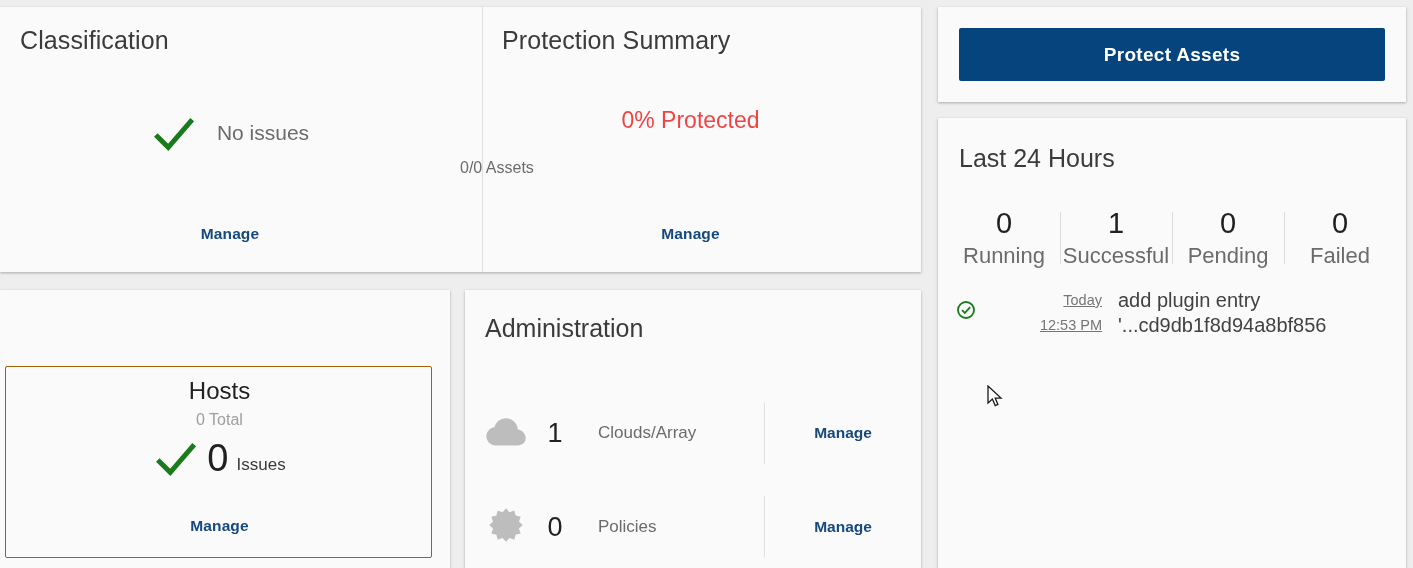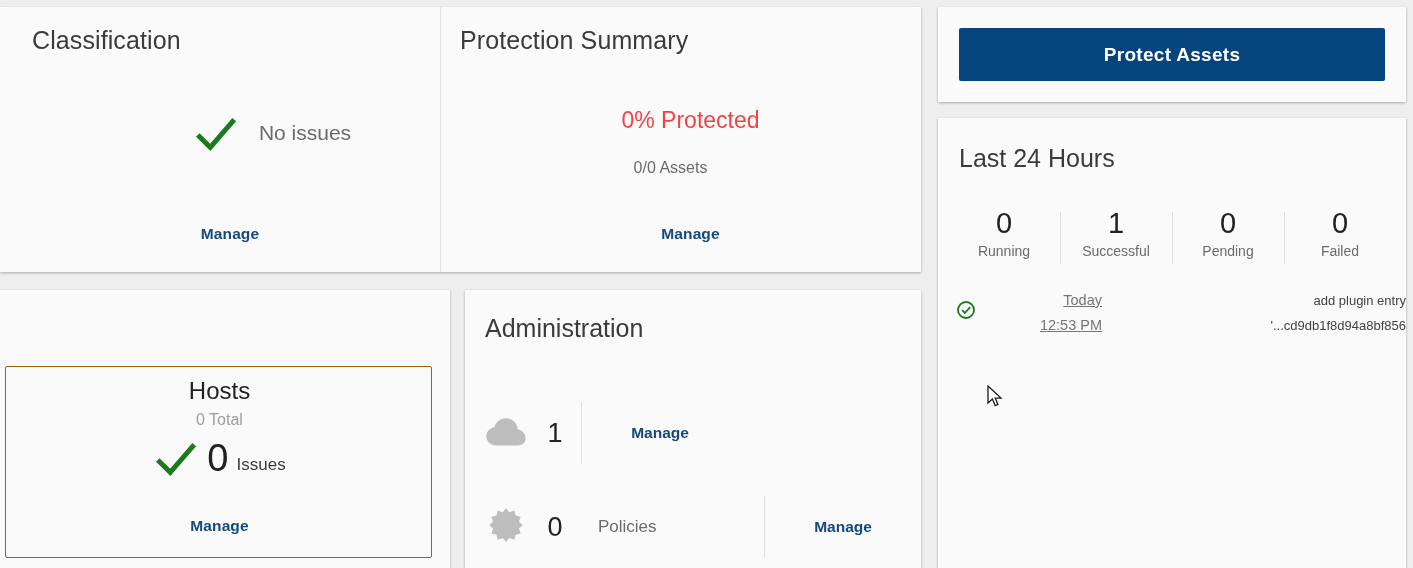--- a/index.html
+++ b/index.html
@@ -29,22 +29,22 @@
     top: 7px;
     width: 921px;
     height: 265px;
   }
   .split-half {
     position: absolute;
     top: 0;
     height: 100%;
     box-sizing: border-box;
   }
-  #classification-pane { left: 12px;  width: 460px; }
-  #protection-pane     { left: 440px; width: 407px; border-left: 1px solid #e0e0e0; }
+  #classification-pane { left: 0px;  width: 460px; }
+  #protection-pane     { left: 482px; width: 407px; border-left: 1px solid #e0e0e0; }
 
   .pane-title {
     position: absolute;
     left: 20px;
     top: 19px;
     font-size: 25px;
     font-weight: 400;
     color: #3b3b3b;
     letter-spacing: 0.1px;
     white-space: nowrap;
@@ -64,21 +64,20 @@
   
   #classification-status {
     position: absolute;
     left: 0;
     top: 103px;
     width: 460px;
     display: flex;
     align-items: center;
     justify-content: center;
     gap: 20px;
-    padding-left: 42px;
   }
   .big-check {
     width: 46px;
     height: 46px;
     flex: none;
     display: block;
   }
   #no-issues-text {
     font-size: 21px;
     color: #6b6b6b;
@@ -93,24 +92,23 @@
     left: 460px;
     width: 461px;
     top: 100px;
     text-align: center;
     font-size: 23px;
     color: #ef4444;
     white-space: nowrap;
   }
   #protection-assets {
     position: absolute;
-    left: 440px;
+    left: 460px;
     width: 461px;
     top: 152px;
-    text-align: center;
     font-size: 16px;
     color: #6b6b6b;
     white-space: nowrap;
   }
   #protection-manage { left: 460px; width: 461px; text-align: center; top: 218px; }
 
   
   #hosts-card {
     left: 0px;
     top: 290px;
@@ -293,21 +291,21 @@
     height: 52px;
     background: #dddddd;
   }
   .stat-value {
     font-size: 29px;
     color: #212121;
     line-height: 1.1;
     font-weight: 400;
   }
   .stat-label {
-    font-size: 14px;
+    font-size: 22px;
     color: #6b6b6b;
     margin-top: 3px;
   }
 
   
   #activity-list {
     position: absolute;
     left: 0;
     top: 164px;
     width: 468px;
@@ -329,26 +327,25 @@
     width: 100px;
     margin-left: 26px;
     flex: none;
     text-align: right;
     font-size: 14.5px;
     color: #757575;
     line-height: 25px;
     text-decoration: underline;
   }
   .activity-desc {
-    margin-left: 24px;
+    margin-left: 16px;
     flex: 1 1 auto;
-    font-size: 13px;
+    font-size: 20px;
     color: #424242;
     line-height: 25px;
-    text-align: right;
   }
   .activity-desc .desc-sub { display: block; }
 
   
   #mouse-cursor {
     position: absolute;
     left: 987px;
     top: 385px;
     width: 18px;
     height: 24px;
@@ -397,20 +394,21 @@
 </div>
 
 <div class="card" id="admin-card">
   <div id="admin-title">Administration</div>
 
   <div class="admin-row" id="admin-row-0">
     <svg class="admin-icon" viewBox="0 0 48 48">
       <path d="M13.5 37 C7.8 37 3.5 32.8 3.5 27.5 C3.5 22.6 7.2 18.6 12 18.1 C13.2 12.6 18.1 8.6 24 8.6 C30.6 8.6 36 13.8 36.3 20.3 C41 20.9 44.5 24.8 44.5 29.4 C44.5 34.6 40.2 37 35 37 Z" fill="#bdbdbd"></path>
     </svg>
     <span class="admin-count">1</span>
+    <span class="admin-label">Clouds/Array</span>
     <span class="admin-divider"></span>
     <span class="admin-manage">Manage</span>
   </div>
 
   <div class="admin-row" id="admin-row-1">
     <svg class="admin-icon" viewBox="0 0 48 48">
       <path fill="#bdbdbd" d="M24 4.5 l3.6 4.0 5.1 -1.8 1.3 5.3 5.3 1.3 -1.8 5.1 4.0 3.6 -4.0 3.6 1.8 5.1 -5.3 1.3 -1.3 5.3 -5.1 -1.8 -3.6 4.0 -3.6 -4.0 -5.1 1.8 -1.3 -5.3 -5.3 -1.3 1.8 -5.1 -4.0 -3.6 4.0 -3.6 -1.8 -5.1 5.3 -1.3 1.3 -5.3 5.1 1.8 z"></path>
     </svg>
     <span class="admin-count">0</span>
     <span class="admin-label">Policies</span>

